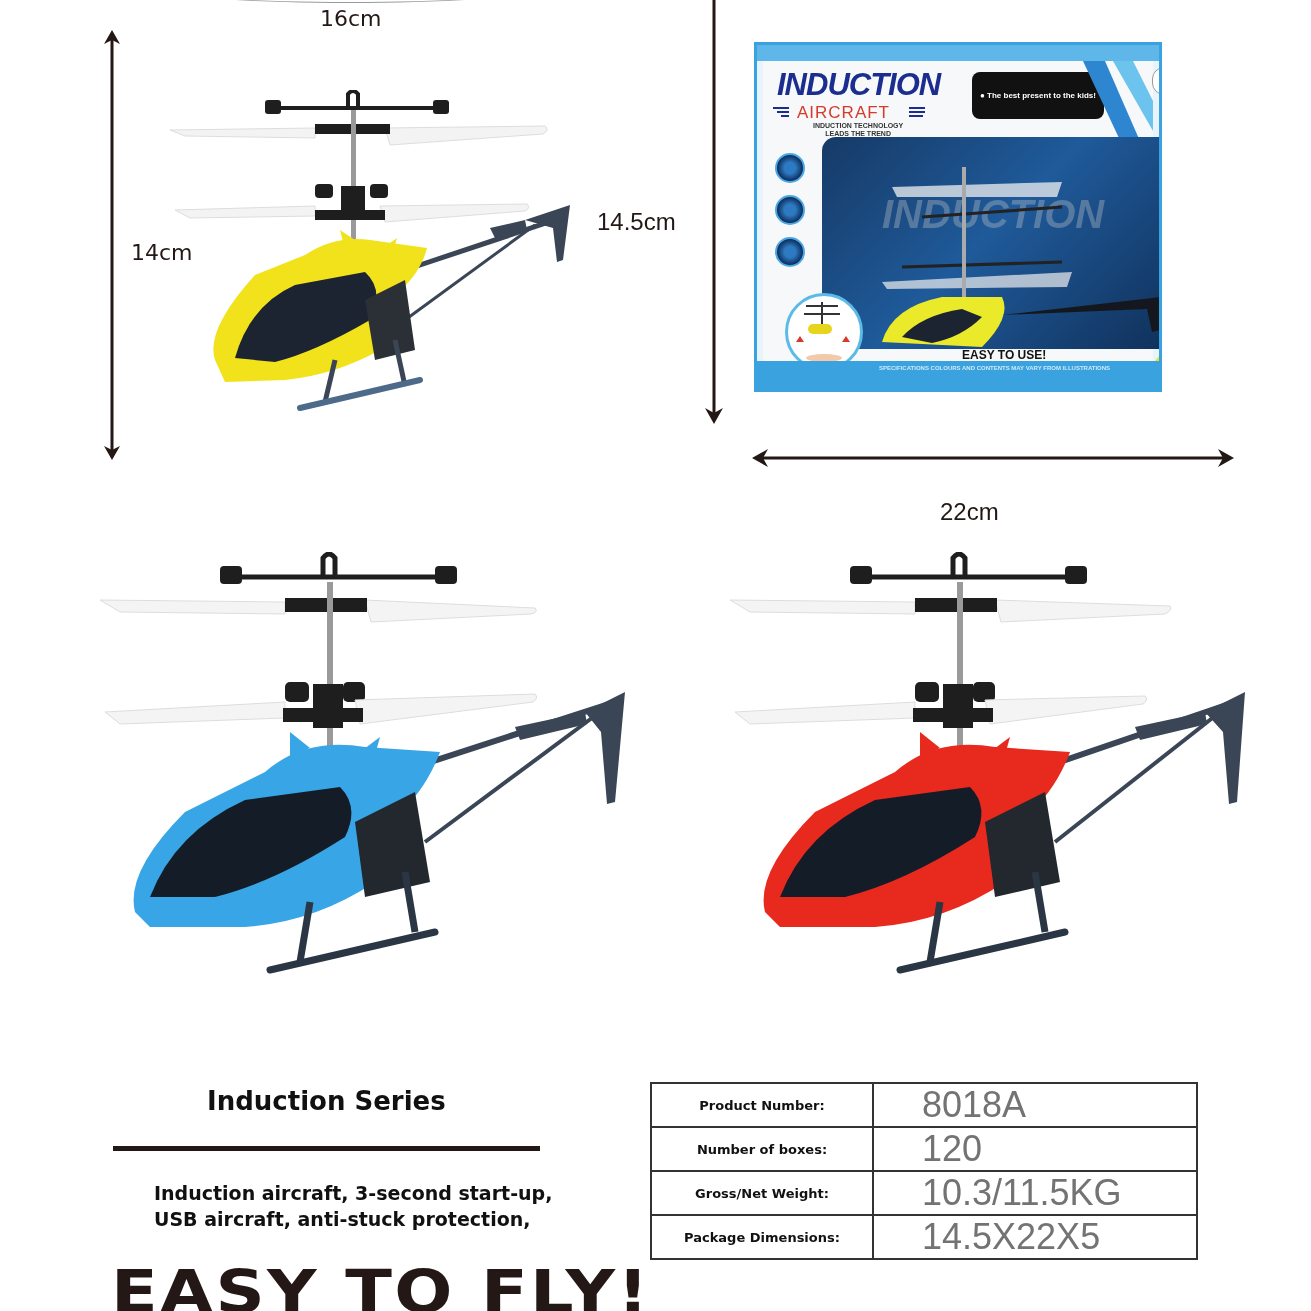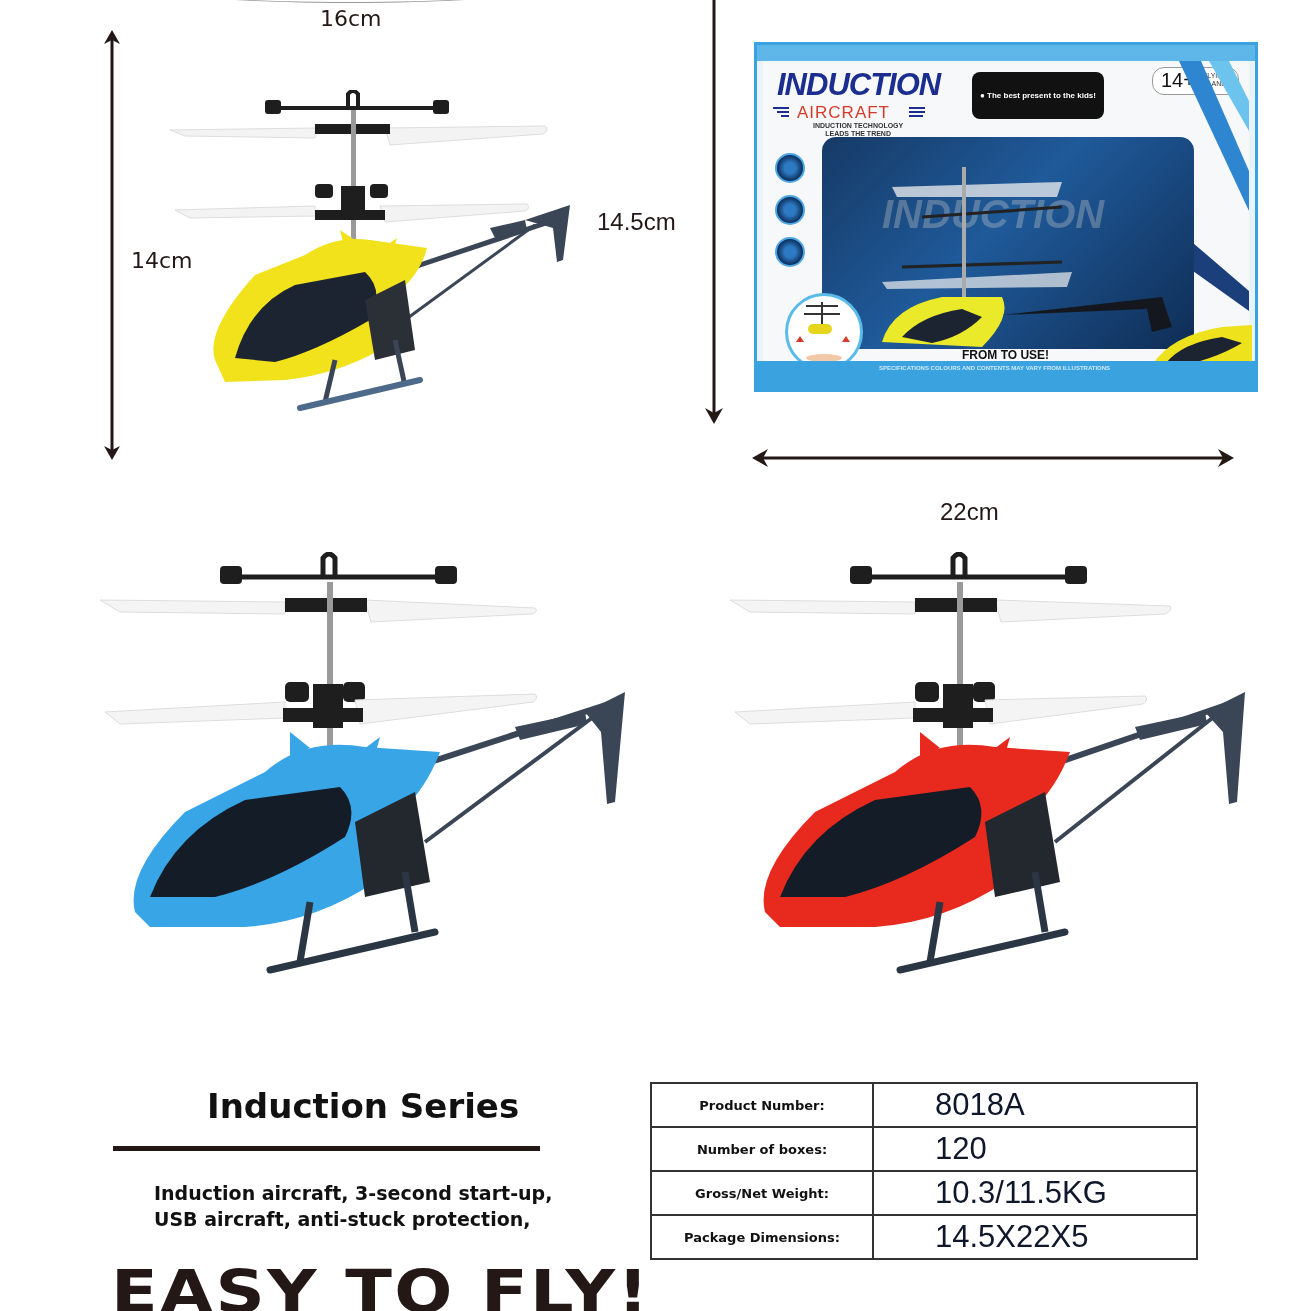--- a/index.html
+++ b/index.html
@@ -2,63 +2,63 @@
 <html><head>
 <meta charset="utf-8">
 <style>
   html,body{margin:0;padding:0;background:#fff;}
   body{width:1311px;height:1311px;position:relative;overflow:hidden;font-family:"Liberation Sans",sans-serif;color:#231815;}
   .abs{position:absolute;}
   .dim-label{position:absolute;font-family:"DejaVu Sans",sans-serif;font-size:22px;color:#231815;}
   .dim-label.cond{font-family:"Liberation Sans",sans-serif;font-size:24px;margin-top:24px;}
   svg{display:block;}
   
-  .box{position:absolute;left:754px;top:42px;width:504px;height:350px;background:#e9f3fb;border:3px solid #3aa2de;box-sizing:border-box;overflow:hidden;}
+  .box{position:absolute;left:754px;top:42px;width:408px;height:350px;background:#e9f3fb;border:3px solid #3aa2de;box-sizing:border-box;overflow:hidden;}
   .box-top{position:absolute;left:0;top:0;width:100%;height:16px;background:#5fb6e8;}
   .box-face{position:absolute;left:6px;top:16px;right:6px;bottom:28px;background:#f6f8f9;}
   .box-title1{position:absolute;left:20px;top:22px;font-family:"Liberation Sans",sans-serif;font-weight:bold;font-style:italic;font-size:31px;color:#1b2e8f;letter-spacing:-1px;}
   .box-title2{position:absolute;left:40px;top:58px;font-family:"Liberation Sans",sans-serif;font-size:17px;color:#d63a2a;letter-spacing:1px;}
   .box-title2-lines{position:absolute;top:62px;width:16px;height:10px;}
   .box-sub{position:absolute;left:56px;top:77px;font-size:7px;font-weight:bold;color:#333;text-align:center;line-height:8px;}
   .box-pill{position:absolute;left:215px;top:27px;height:15px;padding:16px 8px;background:#111;color:#fff;border-radius:8px;font-size:8px;font-weight:bold;line-height:15px;}
   .box-age{position:absolute;left:395px;top:22px;width:85px;height:26px;background:#fff;border:1px solid #999;border-radius:12px;}
   .box-age .num{position:absolute;left:8px;top:1px;font-size:20px;color:#111;}
   .box-age .plane{position:absolute;left:46px;top:4px;font-size:7px;line-height:8px;color:#333;border-left:1px solid #555;padding-left:3px;}
   .box-window{position:absolute;left:65px;top:92px;width:372px;height:212px;background:linear-gradient(135deg,#163a66 0%,#1f5a9a 45%,#0f2d55 100%);border-radius:14px 14px 6px 6px;}
   .box-window .ghost{position:absolute;left:60px;top:55px;font-size:40px;font-weight:bold;font-style:italic;color:rgba(200,200,200,.35);}
   .feat-icon{position:absolute;left:18px;width:26px;height:26px;border-radius:50%;background:radial-gradient(circle,#2d7ac2 30%,#0c2e5c 70%);border:2px solid #4ba7e3;}
   .hand-circle{position:absolute;left:28px;top:248px;width:72px;height:72px;border-radius:50%;border:3px solid #5bbbe8;background:#fff;}
   .easy-use{position:absolute;left:205px;top:303px;font-size:12px;font-weight:bold;color:#111;}
   .easy-use-sub{position:absolute;left:205px;top:318px;font-size:5px;font-weight:bold;color:#333;}
   .box-strip{position:absolute;left:0;bottom:0;width:100%;height:28px;background:#3aa2de;}
   .box-strip span{position:absolute;left:122px;top:4px;font-size:6px;font-weight:bold;color:#cfe9f8;}
   
-  .series{position:absolute;left:207px;top:1086px;font-family:"DejaVu Sans",sans-serif;font-weight:bold;font-size:34px;color:#111;}
+  .series{position:absolute;left:207px;top:1086px;font-family:"DejaVu Sans",sans-serif;font-weight:bold;font-size:26px;color:#111;}
   .rule{position:absolute;left:113px;top:1146px;width:427px;height:5px;background:#231815;}
   .desc{position:absolute;left:121px;top:1180px;font-family:"DejaVu Sans",sans-serif;font-weight:bold;font-size:19px;line-height:26px;color:#111;margin-left:33px;}
   .easyfly{position:absolute;left:111px;top:1258px;font-family:"DejaVu Sans",sans-serif;font-weight:900;font-size:58px;color:#231815;letter-spacing:2px;transform:scaleX(1.18);transform-origin:left top;}
   
   .spec{position:absolute;left:650px;top:1082px;width:548px;border-collapse:collapse;}
   .spec td{border:2px solid #333;height:42px;padding:0;margin-left:12px;}
   .spec td.k{width:220px;text-align:center;font-family:"DejaVu Sans",sans-serif;font-weight:bold;font-size:13px;color:#111;}
   .spec td.k.left{text-align:left;padding-left:48px;line-height:16px;}
-  .spec td.v{padding-left:61px;font-family:"Liberation Sans",sans-serif;font-size:31px;color:#0f172a;}
+  .spec td.v{padding-left:48px;font-family:"Liberation Sans",sans-serif;font-size:36px;color:#737373;}
 </style>
 </head>
 <body>
 
 <div class="abs" style="left:180px;top:-20px;width:340px;height:22px;border-bottom:1.5px solid #999;border-radius:0 0 50% 50%;"></div>
 <div class="dim-label" style="left:320px;top:6px;">16cm</div>
 
 <svg class="abs" style="left:100px;top:30px;" width="24" height="430">
   <line x1="12" y1="8" x2="12" y2="422" stroke="#231815" stroke-width="3"></line>
   <polygon points="12,0 4,14 12,10 20,14" fill="#231815"></polygon>
   <polygon points="12,430 4,416 12,420 20,416" fill="#231815"></polygon>
 </svg>
-<div class="dim-label" style="left:131px;top:240px;margin-top:8px;">14cm</div>
+<div class="dim-label" style="left:131px;top:240px;">14cm</div>
 
 <div class="dim-label cond" style="left:597px;top:184px;">14.5cm</div>
 <svg class="abs" style="left:702px;top:-4px;" width="24" height="430">
   <line x1="12" y1="0" x2="12" y2="418" stroke="#231815" stroke-width="3"></line>
   <polygon points="12,428 3,412 12,417 21,412" fill="#231815"></polygon>
 </svg>
 
 <svg class="abs" style="left:752px;top:446px;" width="482" height="24">
   <line x1="8" y1="12" x2="474" y2="12" stroke="#231815" stroke-width="3"></line>
   <polygon points="0,12 16,3 11,12 16,21" fill="#231815"></polygon>
@@ -154,21 +154,21 @@
     <svg width="72" height="72">
       <rect x="20" y="28" width="24" height="10" rx="5" fill="#e6d51c"></rect>
       <line x1="34" y1="6" x2="34" y2="28" stroke="#333" stroke-width="2"></line>
       <line x1="18" y1="10" x2="50" y2="10" stroke="#333" stroke-width="2"></line>
       <line x1="16" y1="18" x2="52" y2="18" stroke="#333" stroke-width="2"></line>
       <polygon points="8,46 12,40 16,46" fill="#d63a2a"></polygon>
       <polygon points="54,46 58,40 62,46" fill="#d63a2a"></polygon>
       <ellipse cx="36" cy="62" rx="18" ry="4" fill="#f3c9a9"></ellipse>
     </svg>
   </div>
-  <div class="easy-use">FROM TO USE!</div>
+  <div class="easy-use">EASY TO USE!</div>
   <div class="easy-use-sub">INFRARED INDUCTION PLANES</div>
   <svg class="abs" style="left:395px;top:270px;" width="100" height="60">
     <path d="M0 50 Q20 20 70 12 L100 10 L100 48 Q60 58 10 60 Z" fill="#eee21c"></path>
     <path d="M14 48 Q30 28 70 22 L90 28 Q60 46 20 52 Z" fill="#1b2430"></path>
   </svg>
   <div class="box-strip">
       <span>SPECIFICATIONS COLOURS AND CONTENTS MAY VARY FROM ILLUSTRATIONS</span>
     </div>
 </div>
 

